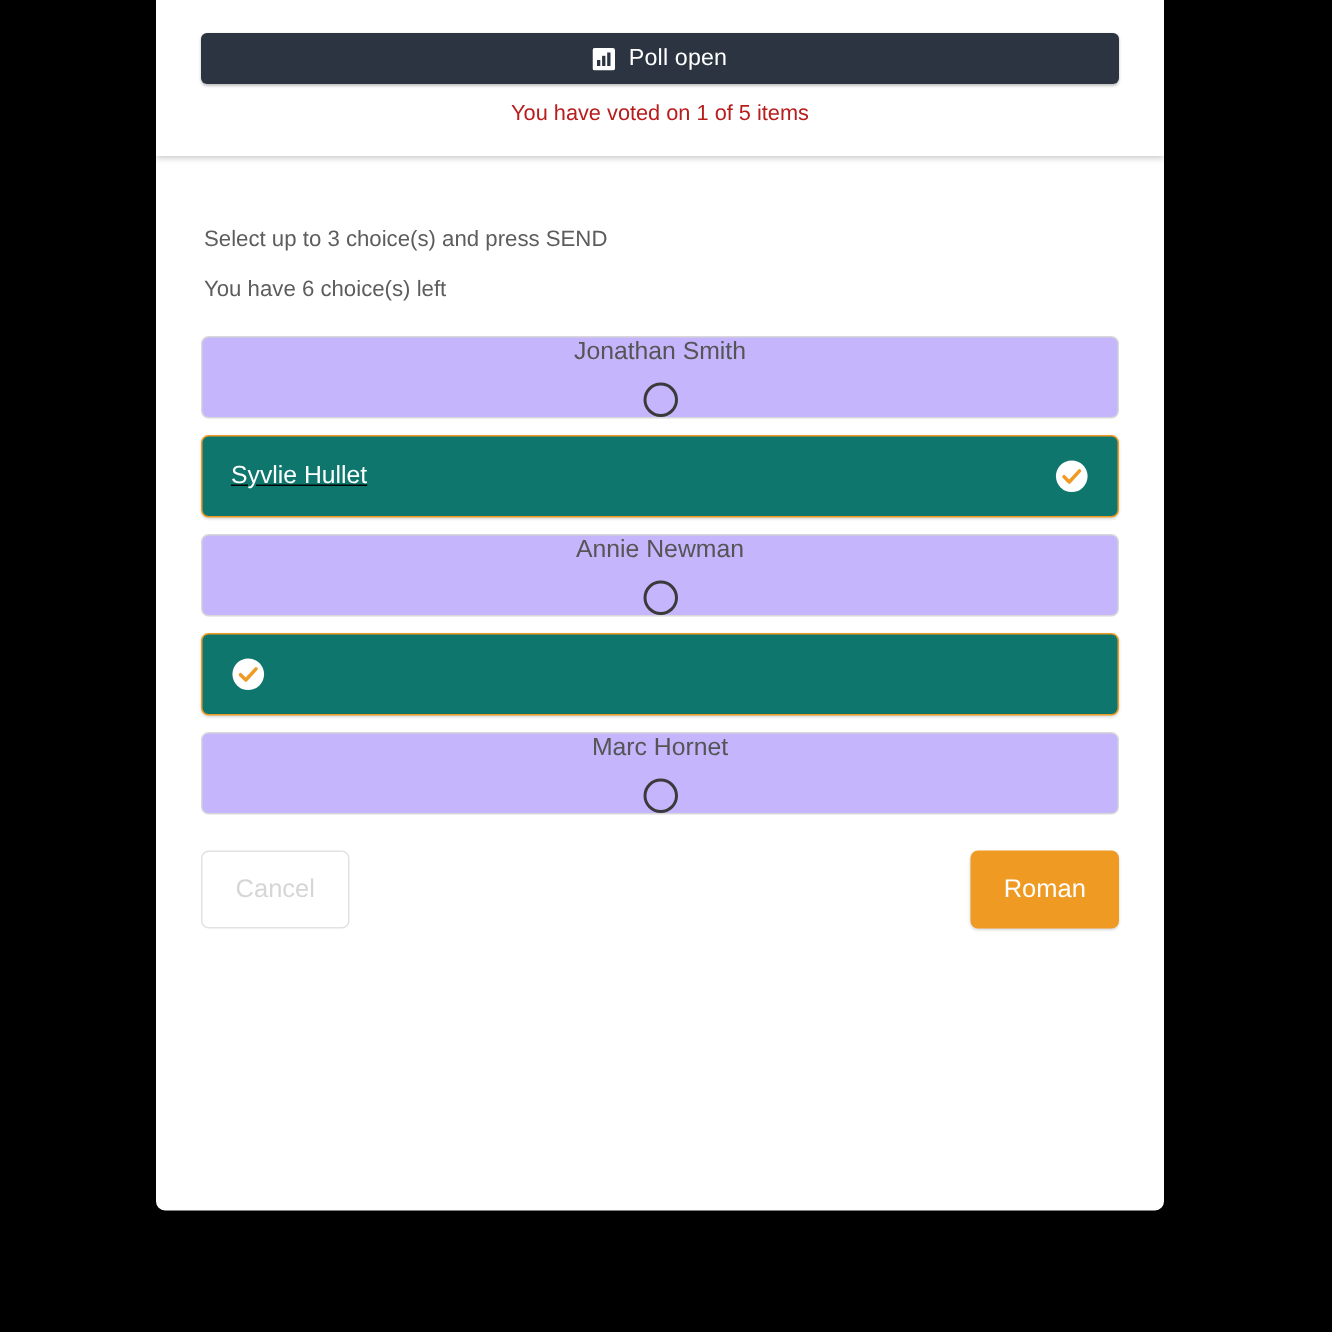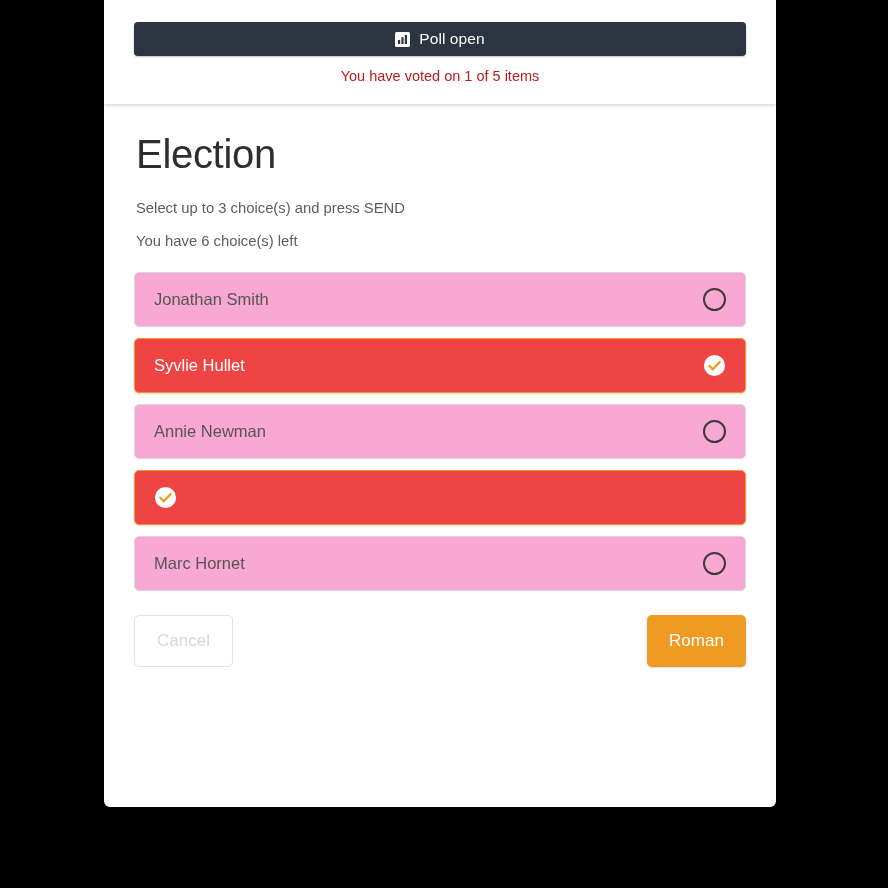--- a/index.html
+++ b/index.html
@@ -107,27 +107,29 @@
     height: 55px;
     border-radius: 5px;
     display: flex;
     align-items: center;
     padding: 0 19px 0 19px;
     box-sizing: border-box;
     cursor: pointer;
     user-select: none;
   }
   .choice-row.unselected {
-    background: #f9a8d4;
+    background: #c4b5fd;
     border: 1px solid #d8d8d8;
+    flex-direction: column;
   }
   .choice-row.selected {
-    background: #ef4444;
+    background: #0f766e;
     border: 1px solid #ef9a23;
     box-shadow: 0 1px 2px rgba(0,0,0,0.16);
+    text-decoration: underline;
   }
   .choice-label {
     font-size: 16.5px;
     flex: 1 1 auto;
   }
   .unselected .choice-label { color: #555555; }
   .selected   .choice-label { color: #ffffff; }
 
   .radio-empty-icon {
     width: 23px;
@@ -192,21 +194,20 @@
         </svg>
       </span>
       <span class="poll-status-label">Poll open</span>
     </div>
 
     <div id="voted-summary">You have voted on 1 of 5 items</div>
   </div>
 
   <div id="poll-body">
 
-    <h1 id="poll-title">Election</h1>
 
     <p id="instruction-select" class="poll-instruction">Select up to 3 choice(s) and press SEND</p>
 
     <p id="instruction-left" class="poll-instruction">You have 6 choice(s) left</p>
 
     <div id="choice-list">
         <div class="choice-row unselected">
           <span class="choice-label">Jonathan Smith</span>
           <span class="radio-empty-icon"></span>
         </div>

